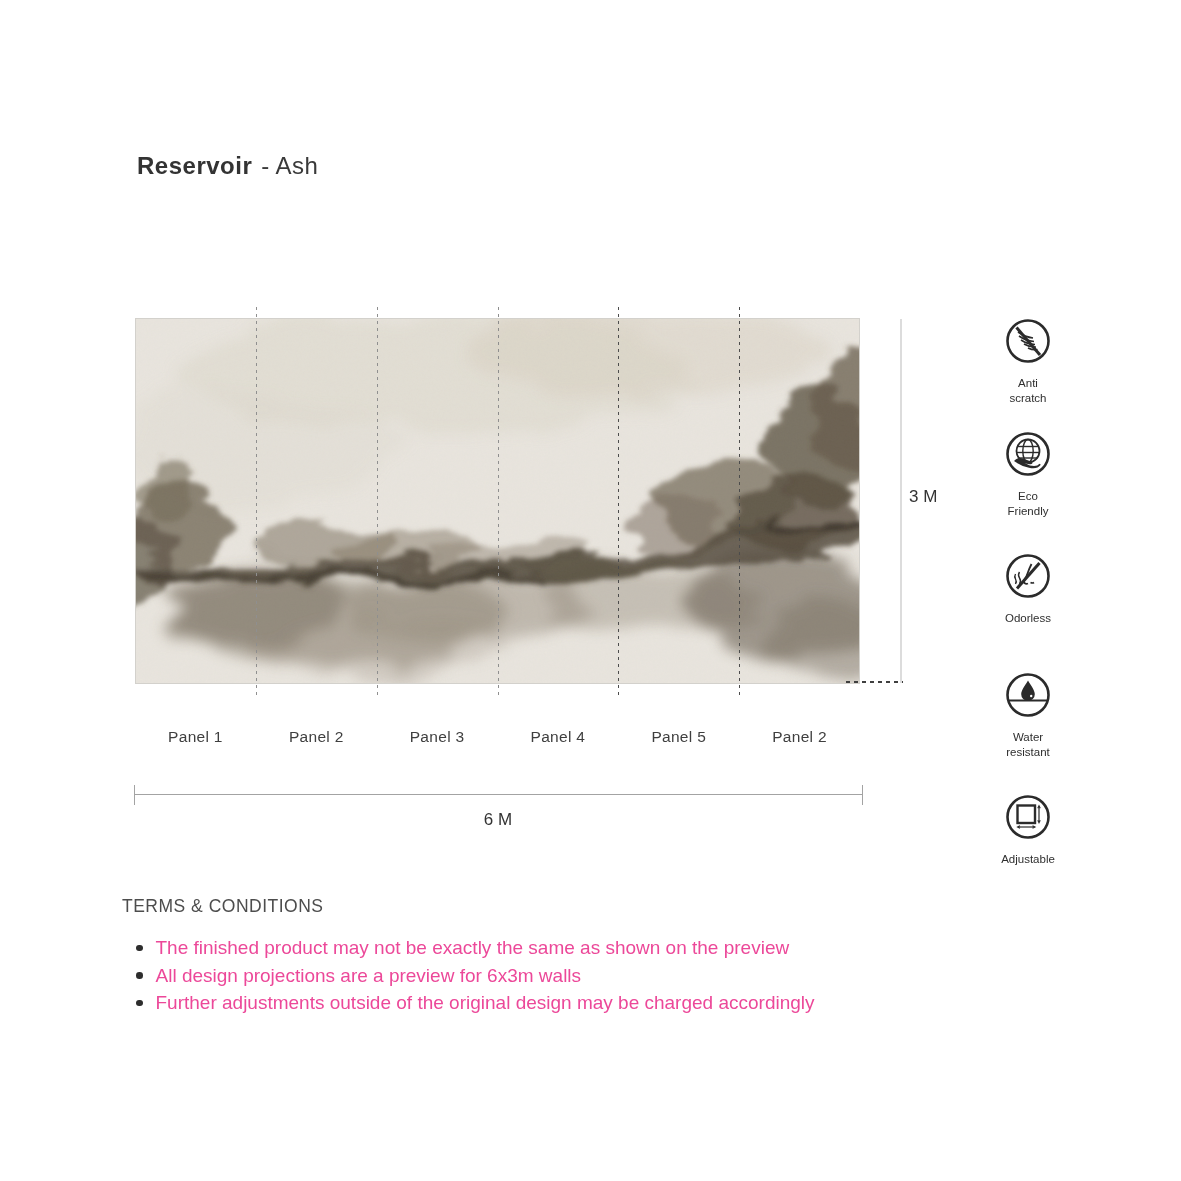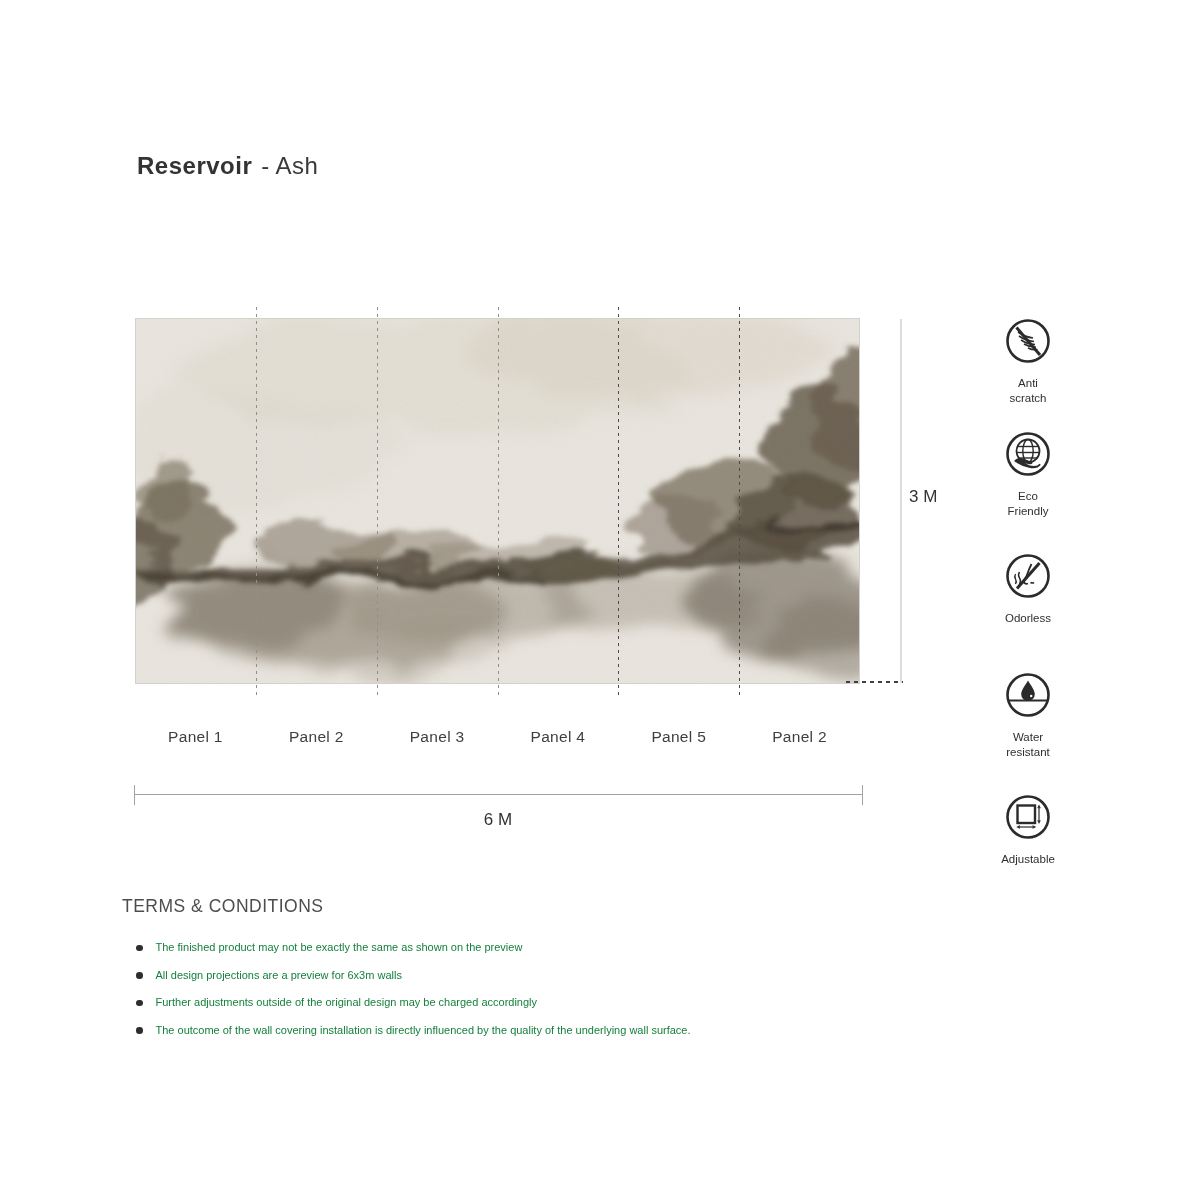--- a/index.html
+++ b/index.html
@@ -40,21 +40,21 @@
   
   .feature{left:963px;width:130px;display:flex;flex-direction:column;align-items:center;}
   .feature svg{width:48px;height:48px;}
   .feature .flabel{margin-top:7px;text-align:center;font-size:11.5px;line-height:1.3;color:#2f2f2f;}
   .fi{stroke:#2b2b2b;fill:none;}
 
   
   .terms{left:122px;top:896px;width:870px;}
   .terms h2{margin:0;font-size:17.5px;font-weight:400;color:#4d4d4d;letter-spacing:.5px;}
   .tlist{margin-top:23px;display:flex;flex-direction:column;gap:12px;}
-  .titem{display:flex;align-items:flex-start;font-size:11px;color:#15803d;line-height:15.5px;}
+  .titem{display:flex;align-items:flex-start;font-size:19px;color:#ec4899;line-height:15.5px;}
   .dot{width:6.5px;height:6.5px;border-radius:50%;background:#2d2d2d;margin:4.5px 13px 0 14px;flex:0 0 auto;}
 </style>
 </head>
 <body>
 
 <div class="abs title">
   <span class="name">Reservoir</span><span class="suffix">- Ash</span>
 </div>
 
 <div class="abs preview">
@@ -215,18 +215,14 @@
         <span>The finished product may not be exactly the same as shown on the preview</span>
       </div>
     <div class="titem">
         <span class="dot"></span>
         <span>All design projections are a preview for 6x3m walls</span>
       </div>
     <div class="titem">
         <span class="dot"></span>
         <span>Further adjustments outside of the original design may be charged accordingly</span>
       </div>
-    <div class="titem">
-        <span class="dot"></span>
-        <span>The outcome of the wall covering installation is directly influenced by the quality of the underlying wall surface.</span>
-      </div>
   </div>
 </div>
 
 </body></html>

